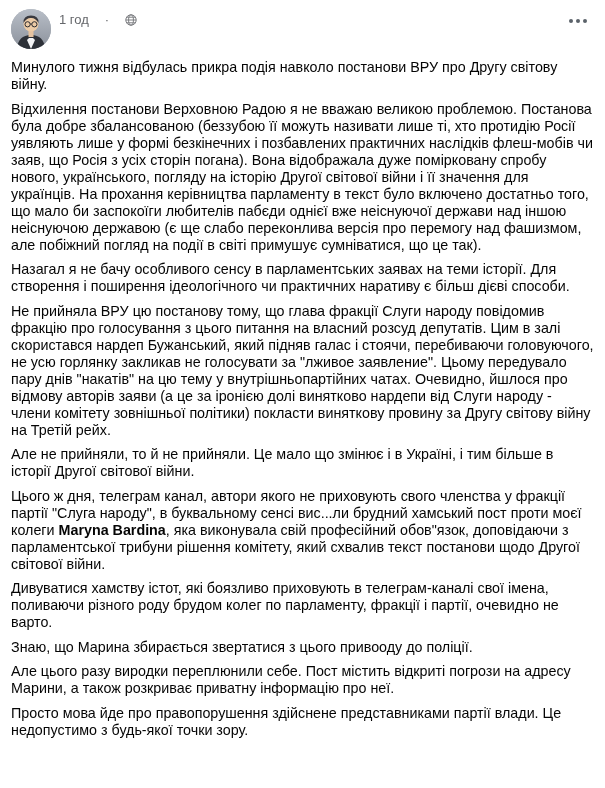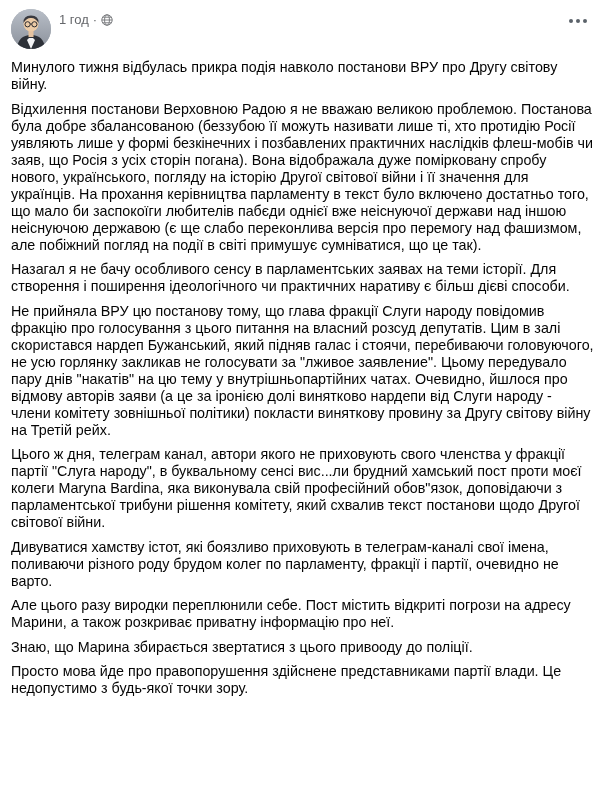--- a/index.html
+++ b/index.html
@@ -20,39 +20,39 @@
     flex: 0 0 auto; cursor: pointer; background: #aab0b8;
   }
   .header-text { margin-left: 8px; padding-top: 1px; }
   .name-row { display: flex; align-items: center; gap: 5px; }
   .author-name {
     font-size: 15px; font-weight: 700; line-height: 19px; color: #050505;
     cursor: pointer;
   }
   .verified { display: inline-flex; width: 14px; height: 14px; }
   .meta-row {
-    display: flex; align-items: center; gap: 4px;
+    display: flex; align-items: center; gap: 16px;
     font-size: 13px; color: #65676B; line-height: 17px; margin-top: 1px;
   }
   .meta-time { cursor: pointer; }
   .meta-sep { color: #65676B; }
   .globe { display: inline-flex; width: 12px; height: 12px; opacity: .85; }
 
   
   .more-btn {
     position: absolute; top: 12px; right: 14px;
     display: flex; gap: 3px; padding: 7px 4px; border-radius: 16px; cursor: pointer;
   }
   .more-btn .d { width: 4px; height: 4px; border-radius: 50%; background: #5b626a; }
 
   
   .body { padding: 8px 11px 12px 11px; font-size: 14.3px; line-height: 17px; color: #050505; }
   .body p { margin: 0 0 7.5px 0; }
   .body p:last-child { margin-bottom: 0; }
-  .mention { font-weight: 400; cursor: pointer; }
+  .mention { font-weight: 700; cursor: pointer; }
 </style>
 </head>
 <body>
 
 <div class="post">
 
   <div class="header">
     <div class="avatar">
       <svg viewBox="0 0 40 40" width="40" height="40">
         <defs>
@@ -96,21 +96,22 @@
     <span class="d"></span>
     <span class="d"></span>
     <span class="d"></span>
   </div>
 
   <div class="body">
     <p>Минулого тижня відбулась прикра подія навколо постанови ВРУ про Другу світову війну.</p>
     <p>Відхилення постанови Верховною Радою я не вважаю великою проблемою. Постанова була добре збалансованою (беззубою її можуть називати лише ті, хто протидію Росії уявляють лише у формі безкінечних і позбавлених практичних наслідків флеш-мобів чи заяв, що Росія з усіх сторін погана). Вона відображала дуже помірковану спробу нового, українського, погляду на історію Другої світової війни і її значення для українців. На прохання керівництва парламенту в текст було включено достатньо того, що мало би заспокоїги любителів пабєди однієї вже неіснуючої держави над іншою неіснуючою державою (є ще слабо переконлива версія про перемогу над фашизмом, але побіжний погляд на події в світі примушує сумніватися, що це так).</p>
     <p>Назагал я не бачу особливого сенсу в парламентських заявах на теми історії. Для створення і поширення ідеологічного чи практичних наративу є більш дієві способи.</p>
     <p>Не прийняла ВРУ цю постанову тому, що глава фракції Слуги народу повідомив фракцію про голосування з цього питання на власний розсуд депутатів. Цим в залі скористався нардеп Бужанський, який підняв галас і стоячи, перебиваючи головуючого, не усю горлянку закликав не голосувати за "лживое заявление". Цьому передувало пару днів "накатів" на цю тему у внутрішньопартійних чатах. Очевидно, йшлося про відмову авторів заяви (а це за іронією долі винятково нардепи від Слуги народу - члени комітету зовнішньої політики) покласти виняткову провину за Другу світову війну на Третій рейх.</p>
+    <p>Але не прийняли, то й не прийняли. Це мало що змінює і в Україні, і тим більше в історії Другої світової війни.</p>
     <p><span>Цього ж дня, телеграм канал, автори якого не приховують свого членства у фракції партії "Слуга народу", в буквальному сенсі вис...ли брудний хамський пост проти моєї колеги </span><span class="mention">Maryna Bardina</span><span>, яка виконувала свій професійний обов"язок, доповідаючи з парламентської трибуни рішення комітету, який схвалив текст постанови щодо Другої світової війни.</span></p>
     <p>Дивуватися хамству істот, які боязливо приховують в телеграм-каналі свої імена, поливаючи різного роду брудом колег по парламенту, фракції і партії, очевидно не варто.</p>
+    <p>Знаю, що Марина збирається звертатися з цього привооду до поліції.</p>
     <p>Але цього разу виродки переплюнили себе. Пост містить відкриті погрози на адресу Марини, а також розкриває приватну інформацію про неї.</p>
-    <p>Знаю, що Марина збирається звертатися з цього привооду до поліції.</p>
     <p>Просто мова йде про правопорушення здійснене представниками партії влади. Це недопустимо з будь-якої точки зору.</p>
 
   </div>
 
 </div>
 
 </body></html>

